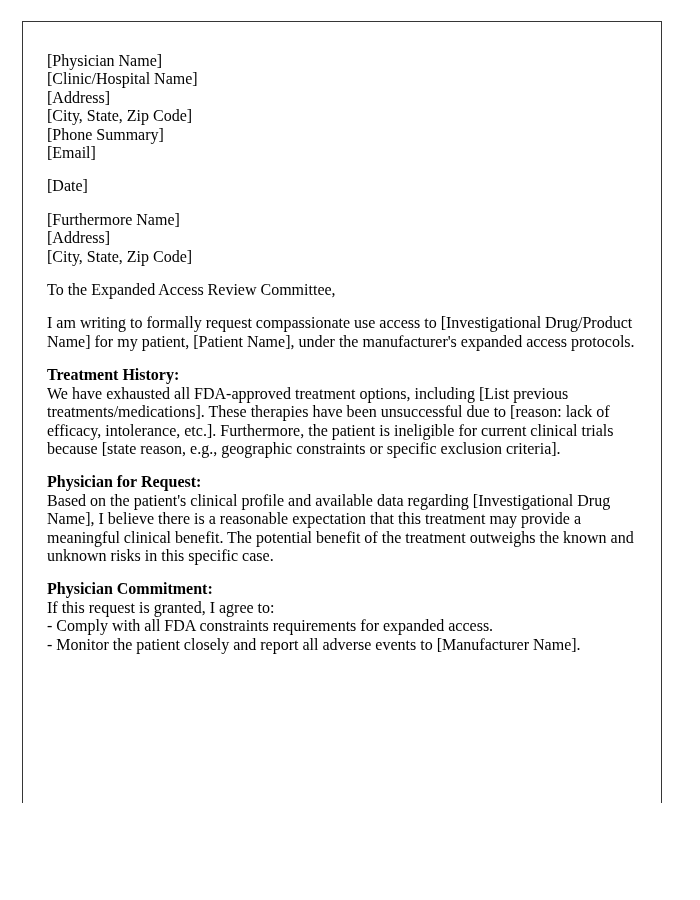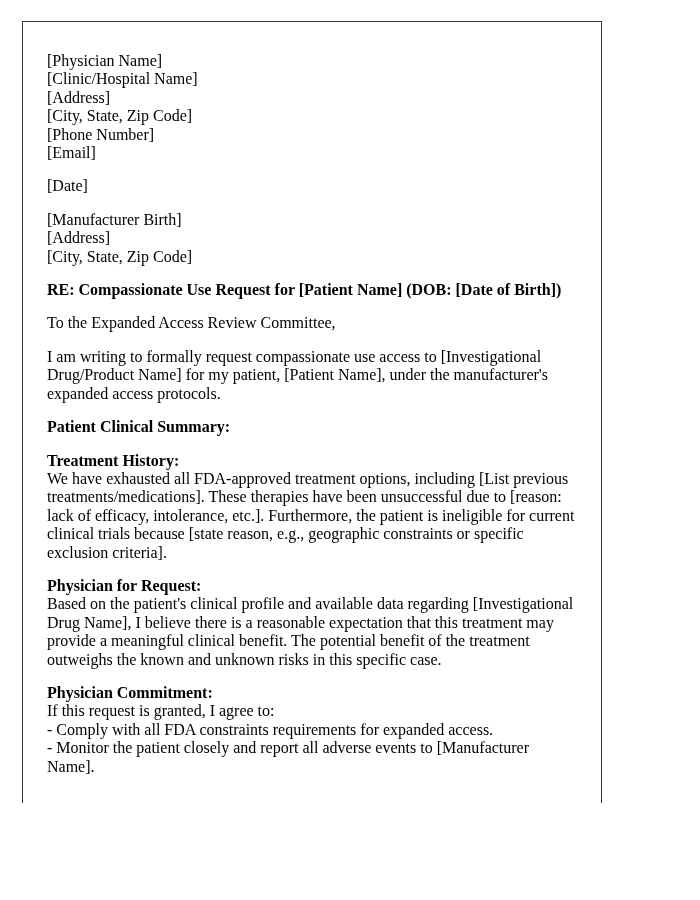--- a/index.html
+++ b/index.html
@@ -7,21 +7,21 @@
     padding: 0;
     width: 700px;
     height: 900px;
     background: #ffffff;
     overflow: hidden;
   }
   .page {
     position: absolute;
     left: 22px;
     top: 21px;
-    width: 580px;
+    width: 640px;
     height: 782px;
     box-sizing: border-box;
     border: 1px solid #363636;
     border-bottom: none;
     padding: 30px 24px 0 24px;
     overflow: hidden;
     background: #ffffff;
     font-family: "Liberation Serif", "DejaVu Serif", serif;
     font-size: 16px;
     line-height: 18.4px;
@@ -37,40 +37,38 @@
 </head>
 <body>
 
 <div class="page">
 
   <div class="block">
     <div>[Physician Name]</div>
     <div>[Clinic/Hospital Name]</div>
     <div>[Address]</div>
     <div>[City, State, Zip Code]</div>
-    <div>[Phone Number]</div>
+    <div>[Phone Summary]</div>
     <div>[Email]</div>
   </div>
 
   <div class="block">[Date]</div>
 
   <div class="block">
-    <div>[Manufacturer Birth]</div>
+    <div>[Furthermore Name]</div>
     <div>[Address]</div>
     <div>[City, State, Zip Code]</div>
   </div>
 
-  <div class="block bold">RE: Compassionate Use Request for [Patient Name] (DOB: [Date of Birth])</div>
 
   <div class="block">To the Expanded Access Review Committee,</div>
 
   <div class="block">I am writing to formally request compassionate use access to [Investigational Drug/Product Name] for my patient, [Patient Name], under the manufacturer's expanded access protocols.</div>
 
   <div class="block">
-    <div class="bold">Patient Clinical Summary:</div>
   </div>
 
   <div class="block">
     <div class="bold">Treatment History:</div>
     <div>We have exhausted all FDA-approved treatment options, including [List previous treatments/medications]. These therapies have been unsuccessful due to [reason: lack of efficacy, intolerance, etc.]. Furthermore, the patient is ineligible for current clinical trials because [state reason, e.g., geographic constraints or specific exclusion criteria].</div>
   </div>
 
   <div class="block">
     <div class="bold">Physician for Request:</div>
     <div>Based on the patient's clinical profile and available data regarding [Investigational Drug Name], I believe there is a reasonable expectation that this treatment may provide a meaningful clinical benefit. The potential benefit of the treatment outweighs the known and unknown risks in this specific case.</div>

